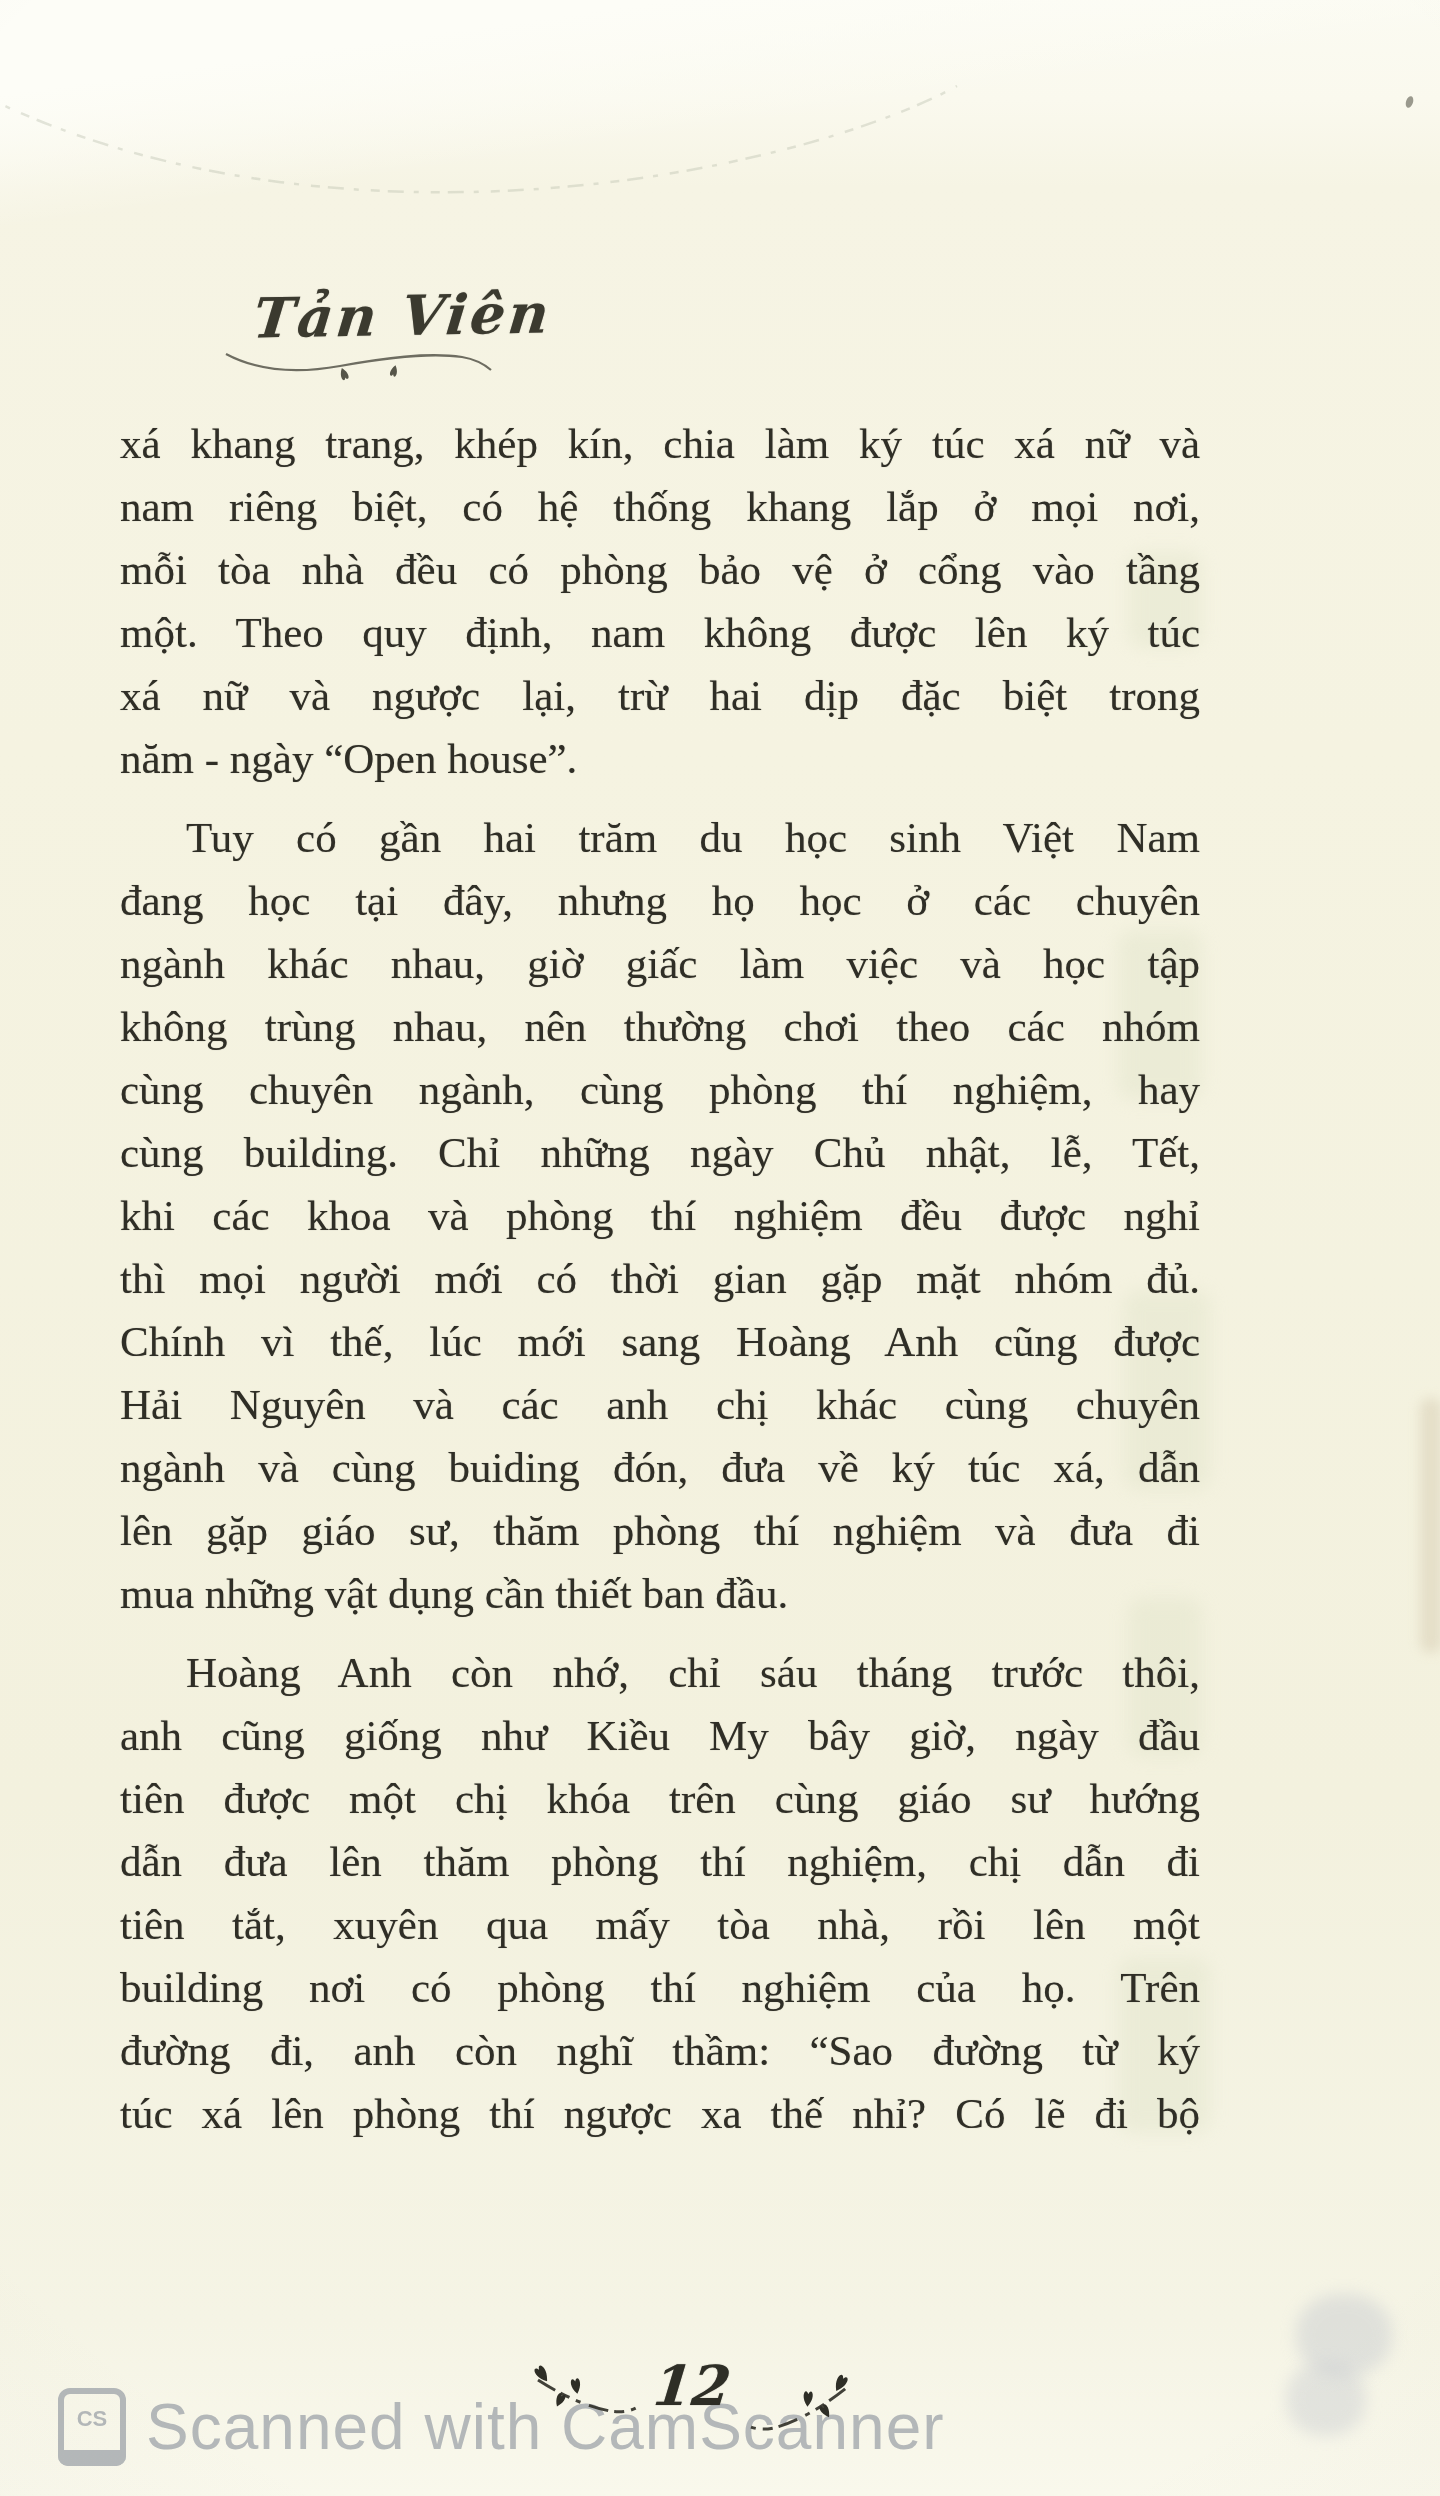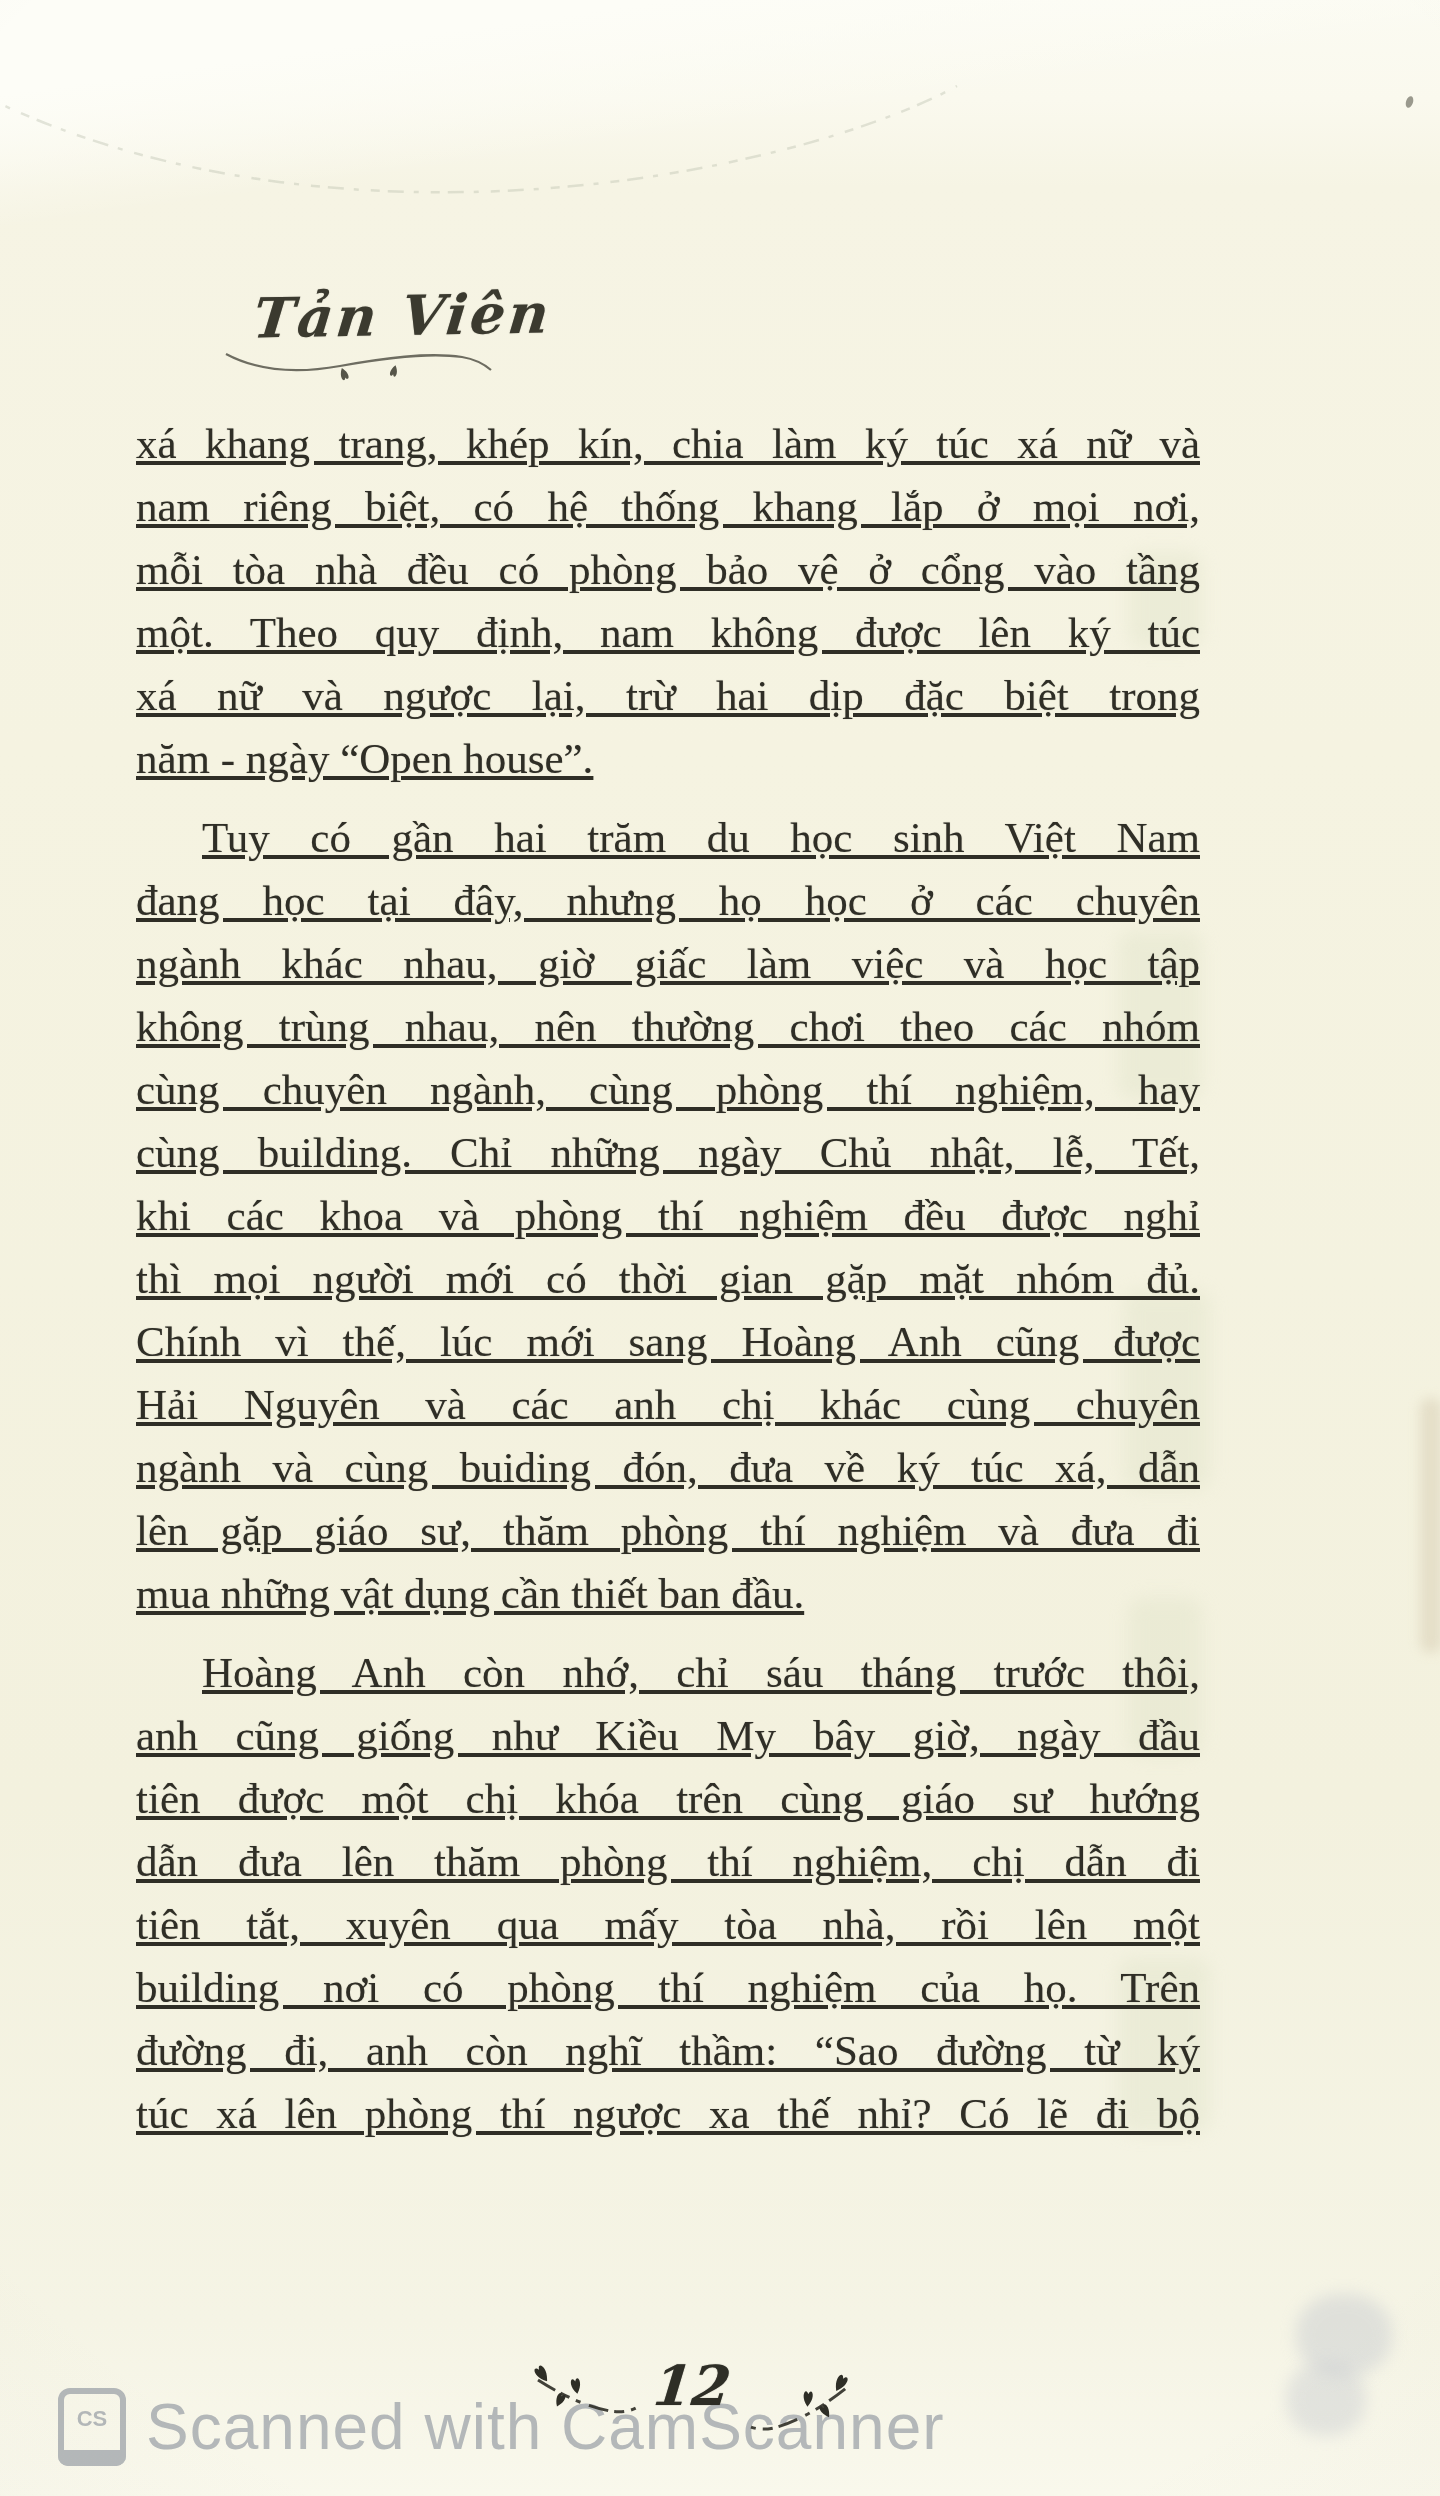--- a/index.html
+++ b/index.html
@@ -39,21 +39,21 @@
     transform:skewX(-7deg) rotate(-1deg);
     text-shadow:0 0 1px rgba(59,58,47,.5);
   }
   .logo-flourish{position:absolute;left:-30px;top:58px;opacity:.85;}
   
   .body-text{
     position:absolute;left:120px;top:412px;width:1080px;z-index:2;
     font-size:43px;line-height:63px;color:var(--ink,#2f2e26);
     text-shadow:0 0 1px rgba(47,46,38,.38);
   }
-  .para{margin:0 0 0 16px;text-decoration:underline;}
+  .para{margin:0 0 0 0;}
   .para + .para{margin-top:16px;}
   .line{text-align:justify;text-align-last:justify;}
   .line.end{text-align-last:left;}
   .para.indent .line:first-child{text-indent:66px;}
   
   .footer{position:absolute;left:532px;top:2356px;z-index:4;display:flex;align-items:flex-start;color:#2e2e26;}
   .vine{flex:0 0 auto;}
   .vine.left{margin-top:8px;}
   .vine.right{margin-top:22px;transform:scaleX(-1) rotate(6deg);}
   .page-number{

